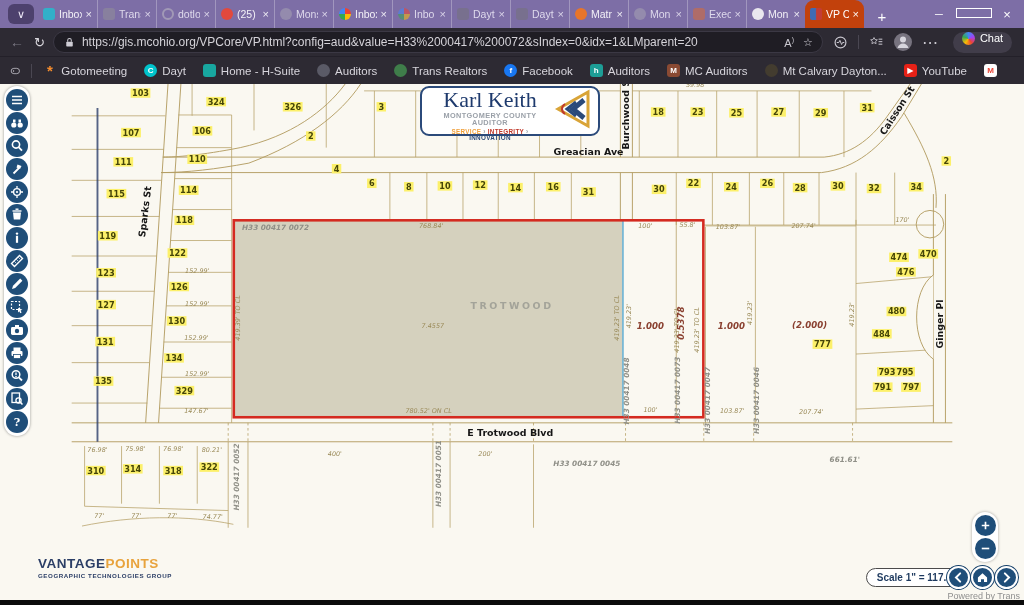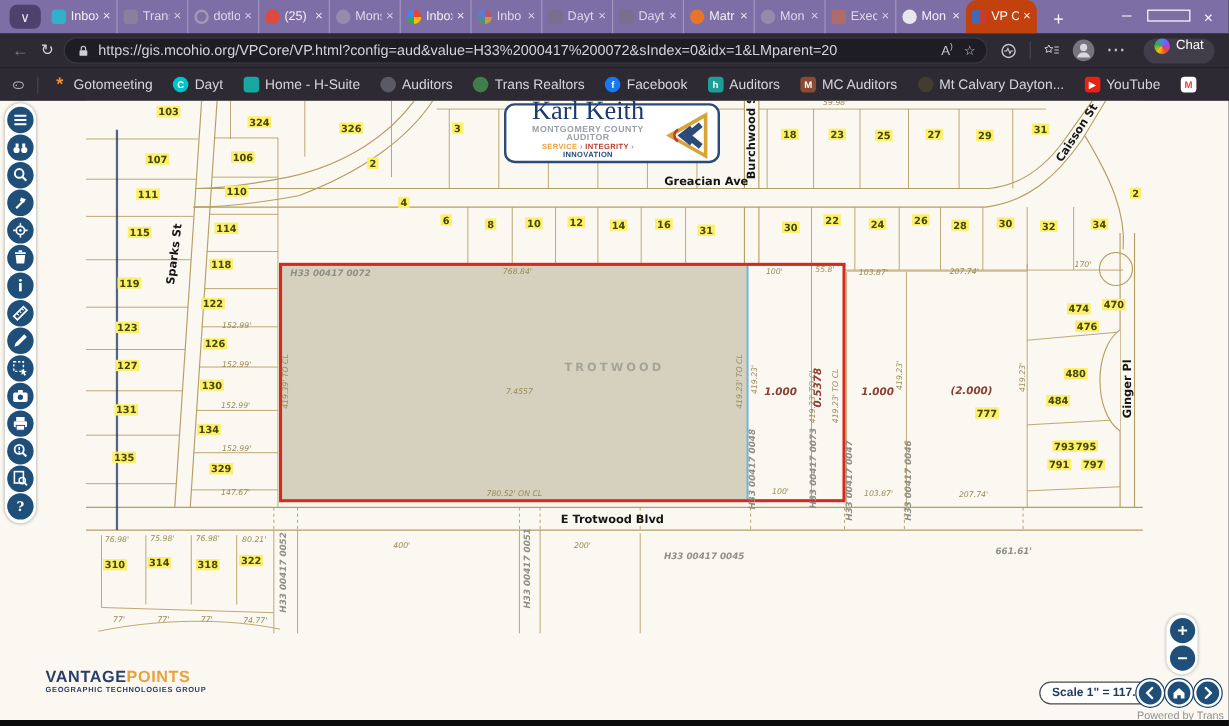--- a/index.html
+++ b/index.html
@@ -61,21 +61,21 @@
   
   #tool-strip{position:absolute;left:4px;top:2px;width:26px;background:#fff;border-radius:13px;
               box-shadow:0 0 3px rgba(0,0,0,.4);padding:3px 0;display:flex;flex-direction:column;
               align-items:center;gap:1px}
   .tool{width:22px;height:22px;border-radius:50%;background:#1f4e79;display:flex;align-items:center;
         justify-content:center;flex:none}
   .tool svg{width:18px;height:18px}
   
   #auditor-box{position:absolute;left:420px;top:2px;width:180px;height:50px;background:#fff;
                border:2px solid #2b4a7a;border-radius:9px;box-sizing:border-box;display:flex;
-               align-items:flex-end;padding:1px 4px 1px 8px;gap:4px}
+               align-items:flex-start;padding:1px 4px 1px 8px;gap:4px}
   #auditor-text{flex:1;text-align:center;line-height:1}
   #auditor-title{font-family:"Liberation Serif","DejaVu Serif",serif;font-size:22px;color:#1e3a6d}
   #auditor-sub{font-size:7.3px;font-weight:bold;color:#9aa0a8;letter-spacing:.4px;margin-top:1px}
   #auditor-tag{font-size:6.3px;font-weight:bold;margin-top:2px;letter-spacing:.3px}
   #auditor-tag .t1{color:#f0a03c}#auditor-tag .t2{color:#c0392b}#auditor-tag .t3{color:#2b4a7a}
   #auditor-tag .sep{color:#9aa0a8}
   
   #vantage{position:absolute;left:38px;top:472px;width:150px;text-align:left;line-height:1.15}
   #vantage .l1{font-size:13.5px;font-weight:bold;letter-spacing:.5px}
   #vantage .va{color:#2b3e66}#vantage .po{color:#e8a33d}

